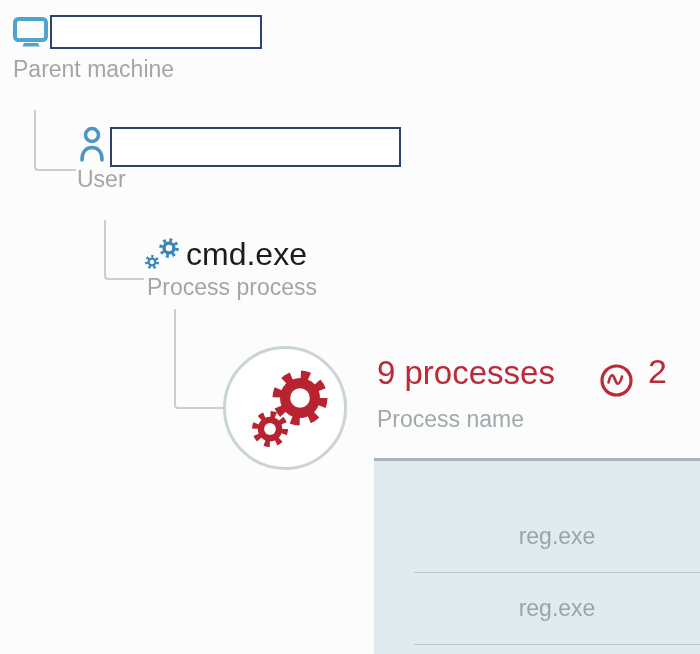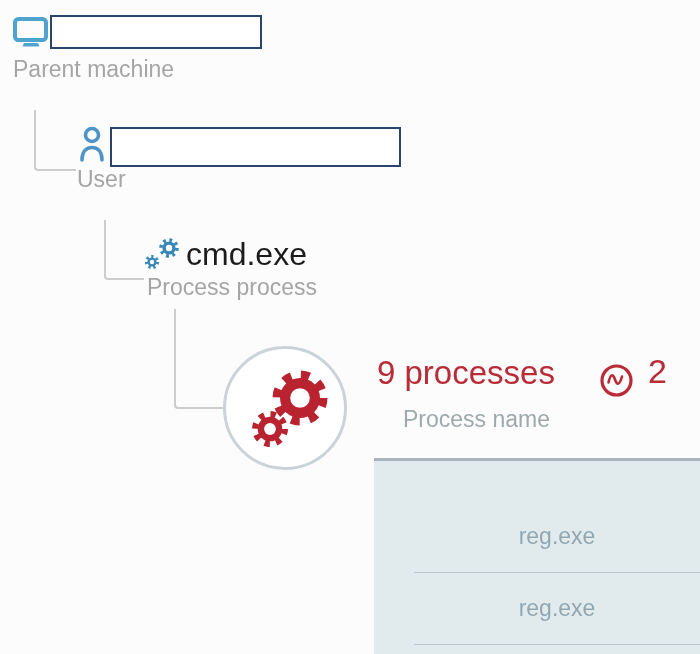--- a/index.html
+++ b/index.html
@@ -23,21 +23,21 @@
     position:absolute;background:#ffffff;
     border:2px solid #2a4470;box-sizing:border-box;
   }
   .box-machine{left:50px;top:15px;width:212px;height:34px;}
   .box-user{left:110px;top:127px;width:291px;height:40px;}
   
   .node-label{position:absolute;font-size:23px;color:#a5a5a5;white-space:nowrap;}
   .label-owner{left:13px;top:56px;}
   .label-user{left:77px;top:166px;}
   .label-parent{left:147px;top:274px;}
-  .label-procname{left:377px;top:406px;color:#9fa9ac;margin-left:26px;}
+  .label-procname{left:377px;top:406px;color:#9fa9ac;}
   .cmd-name{position:absolute;left:186px;top:236px;font-size:32px;color:#1c1c1c;white-space:nowrap;}
   .proc-title{position:absolute;left:377px;top:354px;font-size:33px;color:#b92b36;white-space:nowrap;}
   .alert-count{position:absolute;left:648px;top:352px;font-size:34px;color:#b92b36;}
   
   .icon{position:absolute;line-height:0;}
   .monitor-icon{left:12px;top:15px;}
   .person-icon{left:78px;top:124px;}
   .gears-blue-icon{left:142px;top:235px;}
   .pulse-icon{left:599px;top:363px;}
   

